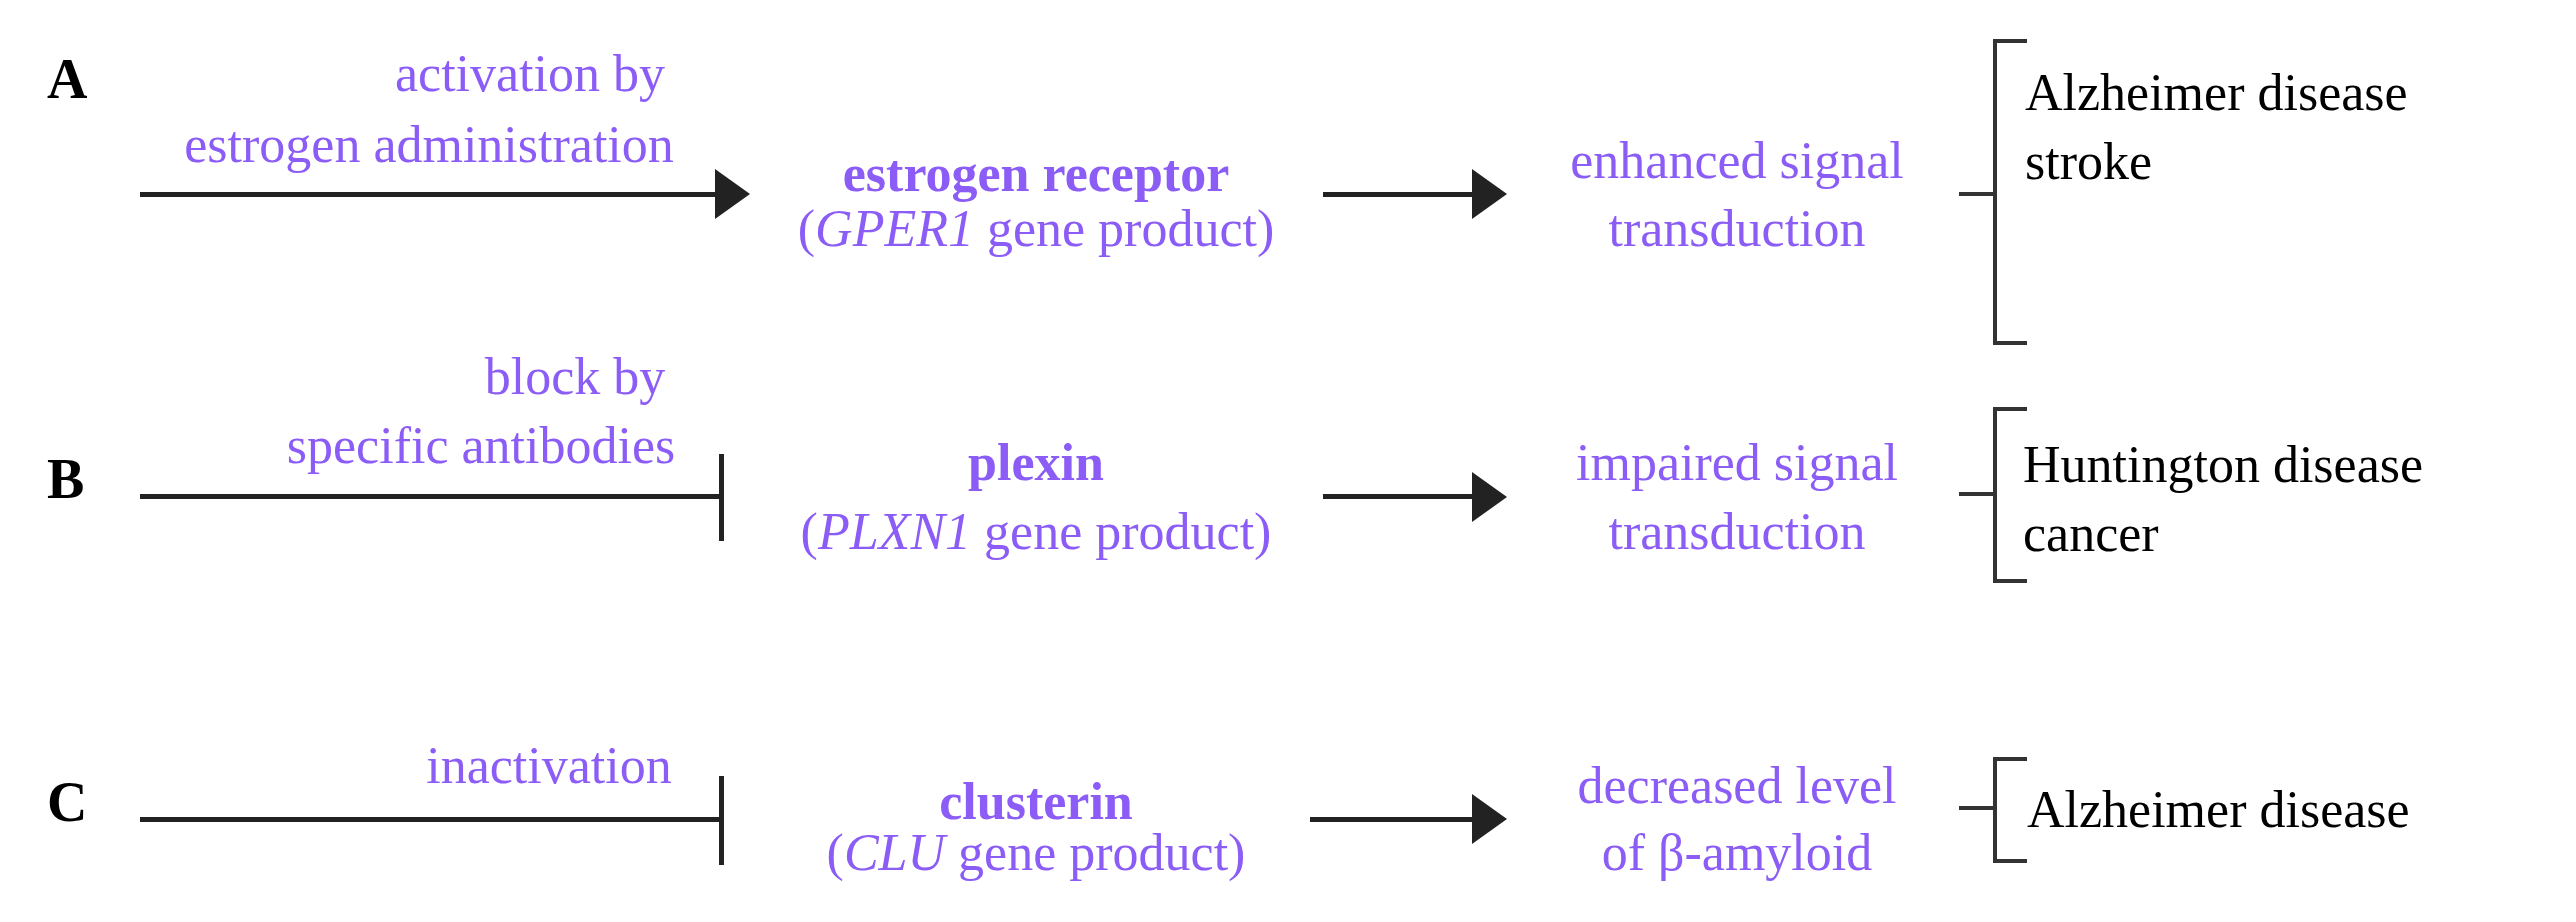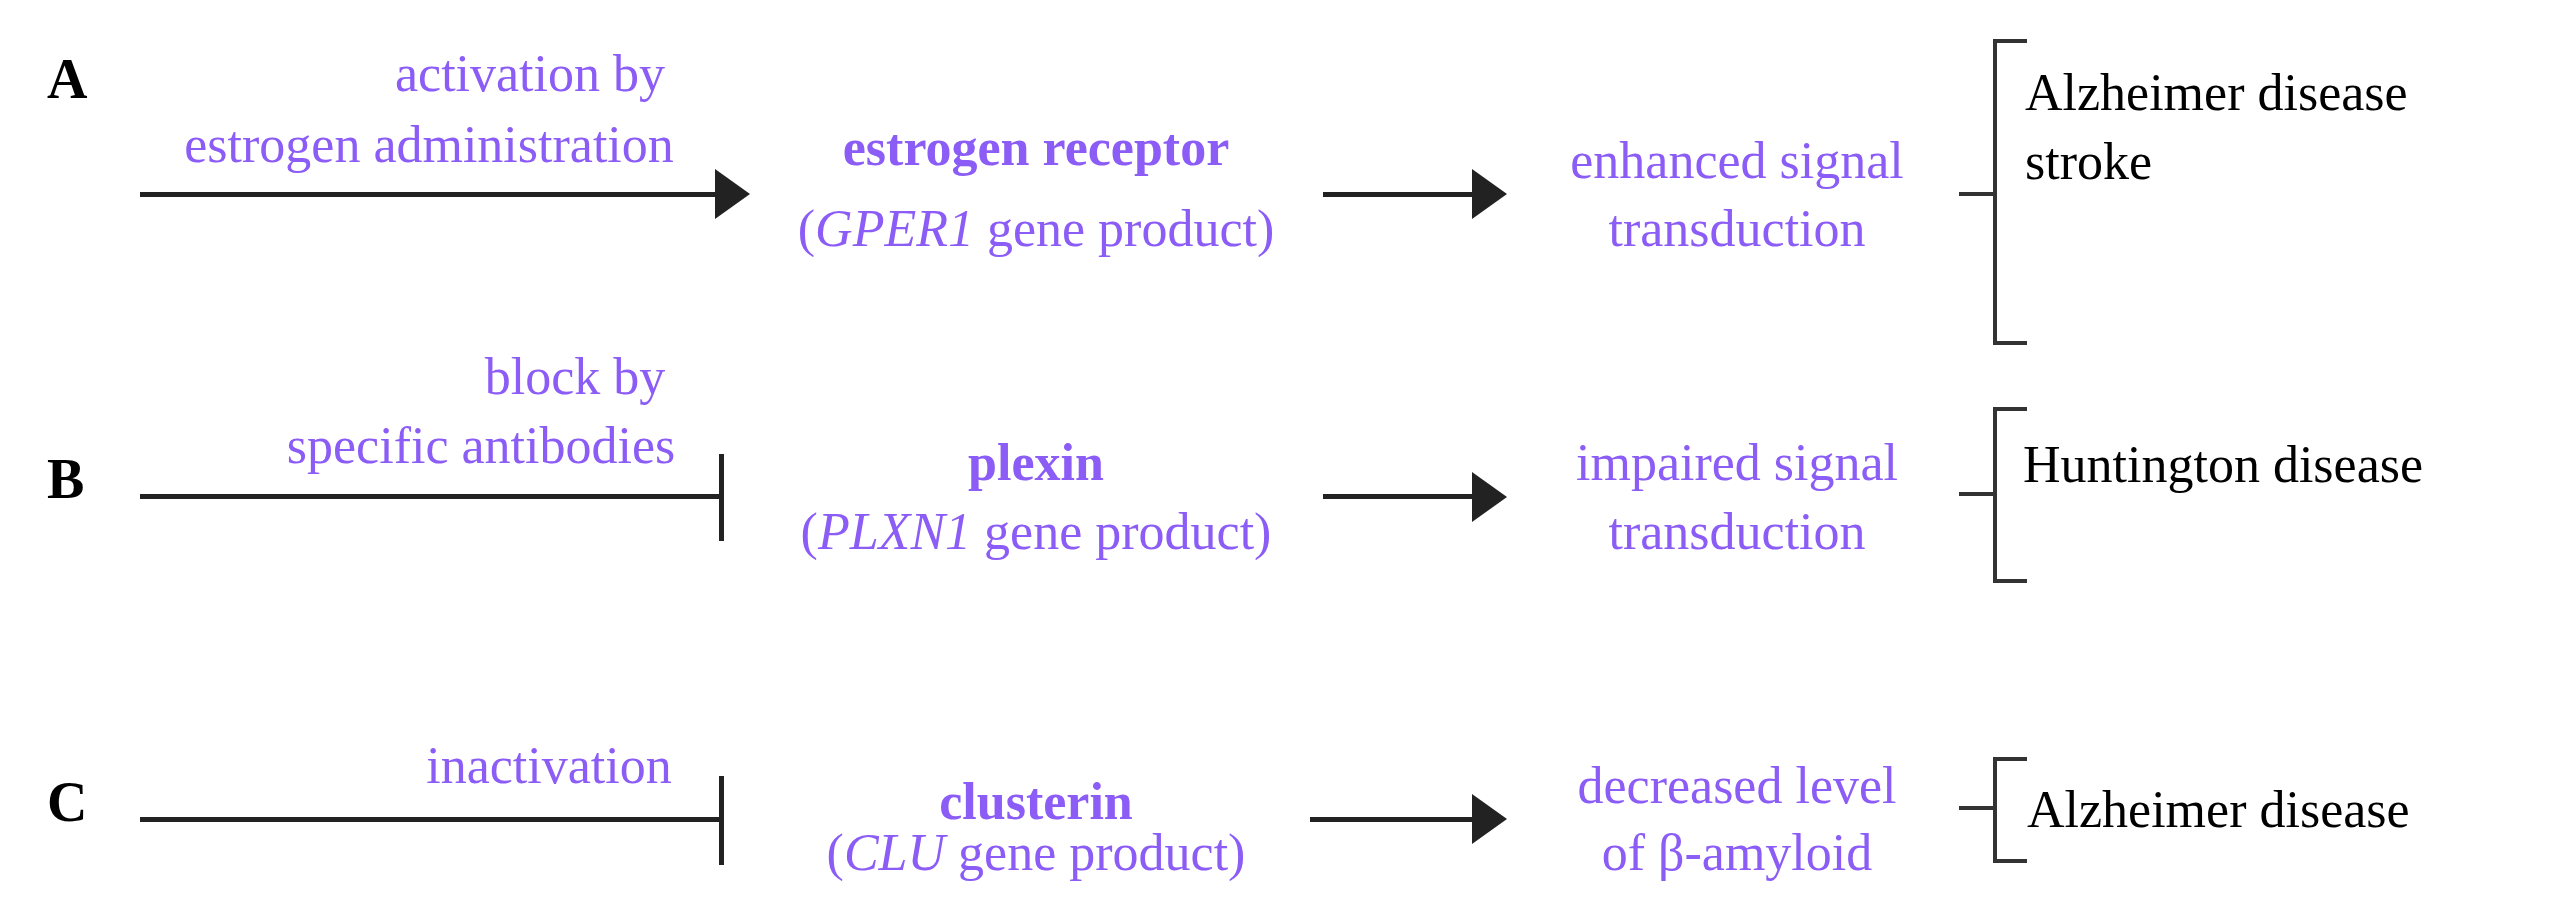--- a/index.html
+++ b/index.html
@@ -29,21 +29,21 @@
 
   <div>
     <div class="lbl" style="left:47px;top:47px">A</div>
 
     <div class="t" style="left:530px;top:42px">activation by</div>
     <div class="t" style="left:429px;top:113px">estrogen administration</div>
 
     <div class="hline" style="left:140px;top:192px;width:575px"></div>
     <div class="ahead" style="left:715px;top:169px"></div>
 
-    <div class="t bold" style="left:1036px;top:116px">estrogen receptor</div>
+    <div class="t bold" style="left:1036px;top:142px">estrogen receptor</div>
     <div class="t" style="left:1036px;top:197px"><span>(</span><i>GPER1</i><span> gene product)</span></div>
 
     <div class="hline" style="left:1323px;top:192px;width:149px"></div>
     <div class="ahead" style="left:1472px;top:169px"></div>
 
     <div class="t" style="left:1737px;top:129px">enhanced signal</div>
     <div class="t" style="left:1737px;top:197px">transduction</div>
 
     <div class="br-h" style="left:1959px;top:192px"></div>
     <div class="br-v" style="left:1993px;top:39px;height:305px"></div>
@@ -74,20 +74,21 @@
     <div class="t" style="left:1737px;top:431px">impaired signal</div>
     <div class="t" style="left:1737px;top:500px">transduction</div>
 
     <div class="br-h" style="left:1959px;top:492px"></div>
     <div class="br-v" style="left:1993px;top:407px;height:176px"></div>
     <div class="br-h" style="left:1993px;top:407px"></div>
     <div class="br-h" style="left:1993px;top:579px"></div>
 
     <div class="diseases" style="left:2023px;top:430px">
       <div>Huntington disease</div>
+      <div>cancer</div>
     </div>
   </div>
 
   <div>
     <div class="lbl" style="left:47px;top:770px">C</div>
 
     <div class="t" style="left:549px;top:734px">inactivation</div>
 
     <div class="hline" style="left:140px;top:817px;width:581px"></div>
     <div class="vbar" style="left:719px;top:776px;height:89px"></div>

